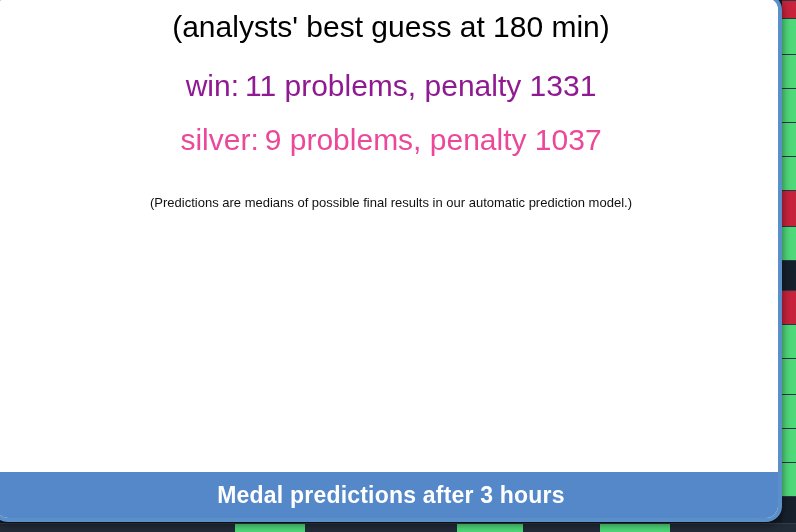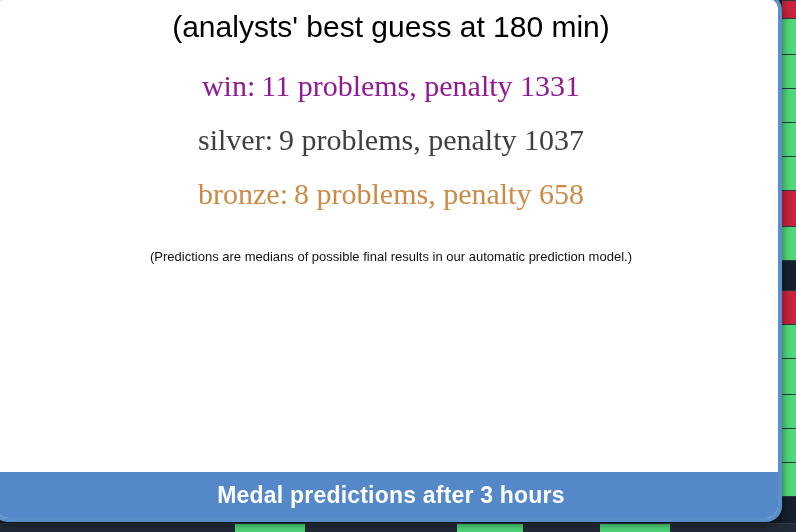--- a/index.html
+++ b/index.html
@@ -103,21 +103,20 @@
     width: 100%;
     padding-left: 8px;
     box-sizing: border-box;
   }
   .boundary-row {
     text-align: center;
     white-space: nowrap;
     margin-bottom: 18px;
     font-size: 30px;
     line-height: 36px;
-    font-family: Liberation Serif, serif;
   }
   .boundary-label { margin-right: 6px; }
   .boundary-text  { }
 
   .medal-win    { color: #8f1a91; }
   .medal-gold   { color: #d4b040; }
   .medal-silver { color: #b3b3b3; }
   .medal-bronze { color: #cc8a45; }
 
   #prediction-footnote {
@@ -182,27 +181,24 @@
       <div id="page-subtitle">(analysts' best guess at 180 min)</div>
     </div>
 
     <div id="boundaries-list">
 
       <div class="boundary-row medal-win" style="color: rgb(143, 26, 145);">
         <span class="boundary-label">win:</span><span class="boundary-text">11 problems, penalty 1331</span>
       </div>
 
 
-      <div class="boundary-row medal-silver" style="color: #404040;">
+      <div class="boundary-row medal-silver" style="color: #ec4899;">
         <span class="boundary-label">silver:</span><span class="boundary-text">9 problems, penalty 1037</span>
       </div>
 
-      <div class="boundary-row medal-bronze" style="color: rgb(204, 138, 69);">
-        <span class="boundary-label">bronze:</span><span class="boundary-text">8 problems, penalty 658</span>
-      </div>
 
     </div>
 
     <div id="prediction-footnote">(Predictions are medians of possible final results in our automatic prediction model.)</div>
 
   </div>
 
   <div id="dialog-footer" style="background: rgb(84, 136, 200);">Medal predictions after 3 hours</div>
 
 </div>

